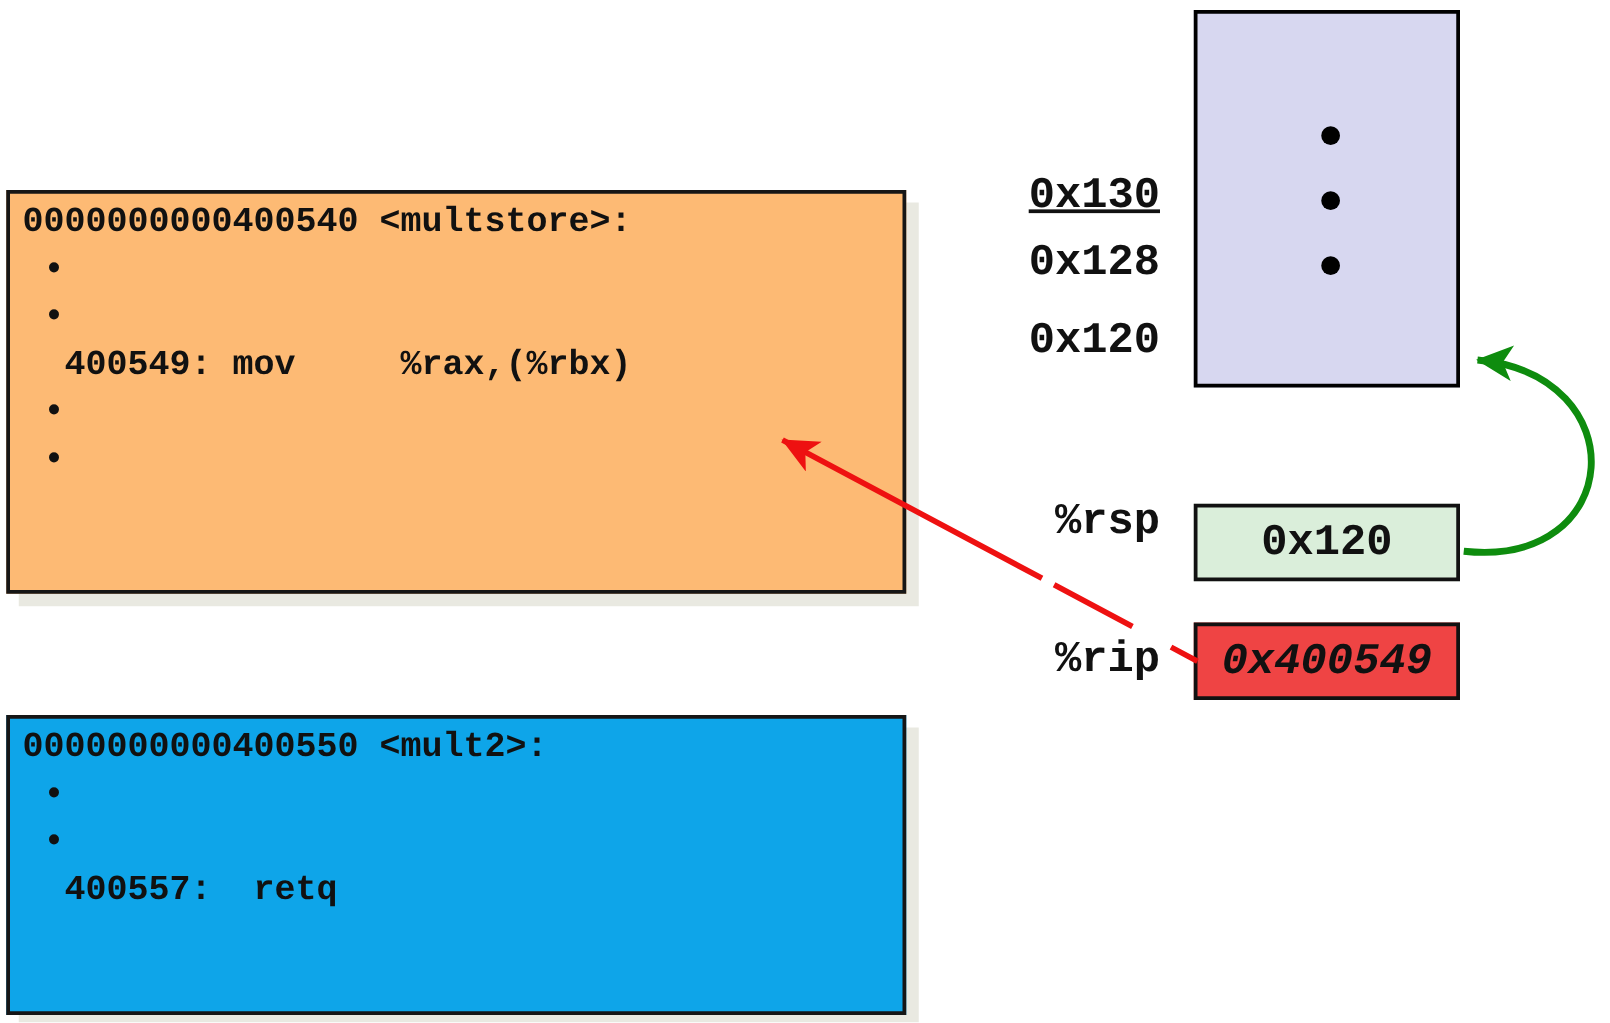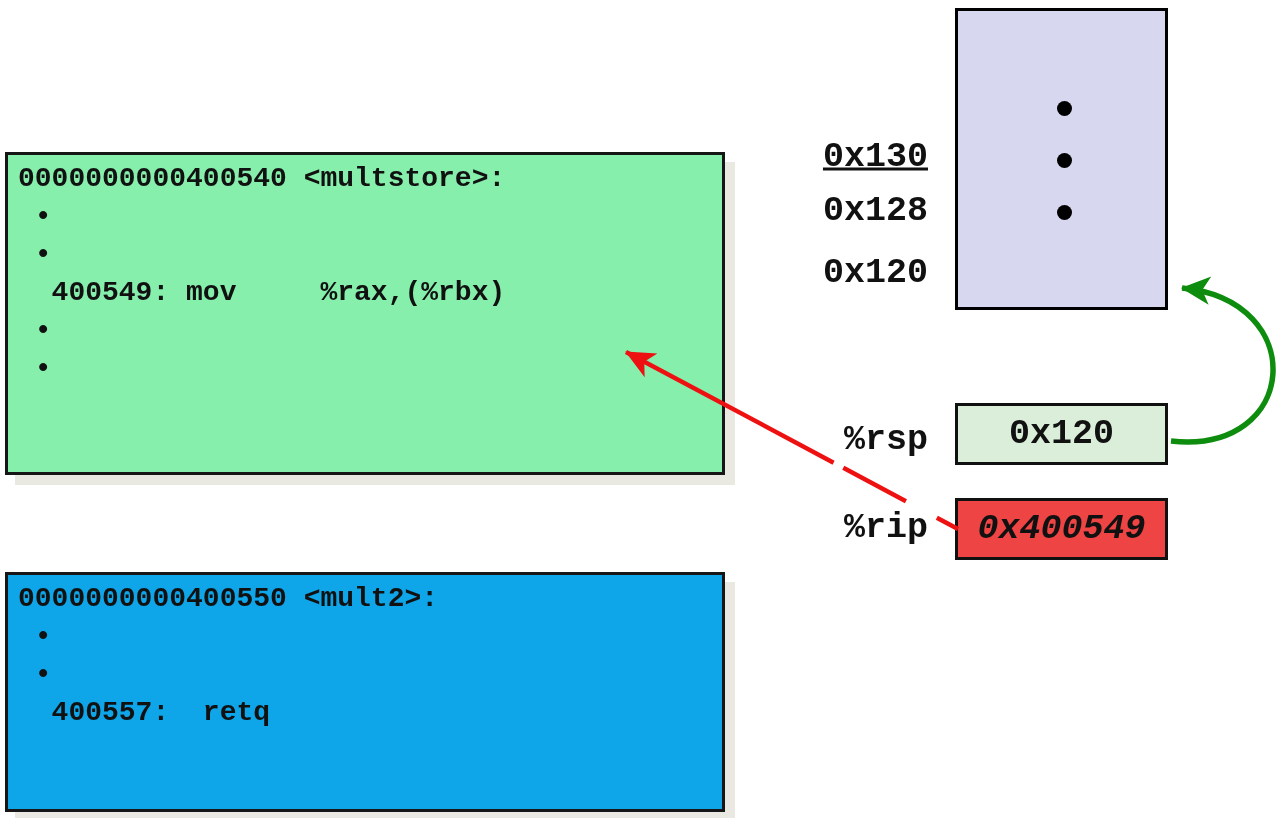--- a/index.html
+++ b/index.html
@@ -30,21 +30,21 @@
   }
   .codeline {
     white-space: pre;
     height: 38px;
   }
   #multstore-box {
     left: 5px;
     top: 152px;
     width: 704px;
     height: 312px;
-    background: #86efac;
+    background: #fdba74;
   }
   #mult2-box {
     left: 5px;
     top: 572px;
     width: 704px;
     height: 229px;
     background: #0ea5e9;
   }
   
   #stack-box {
@@ -122,21 +122,21 @@
   <div id="stack-box">
     <div class="stack-dot" style="top: 90px;"></div>
     <div class="stack-dot" style="top: 142px;"></div>
     <div class="stack-dot" style="top: 194px;"></div>
   </div>
 
   <div class="side-label" style="top: 157px; text-decoration: underline;">0x130</div>
   <div class="side-label" style="top: 211px;">0x128</div>
   <div class="side-label" style="top: 273px;">0x120</div>
 
-  <div class="side-label" style="top: 440px;">%rsp</div>
+  <div class="side-label" style="top: 418px;">%rsp</div>
   <div class="side-label" style="top: 528px;">%rip</div>
 
   <div id="rsp-box" class="regbox">
     <span>0x120</span>
   </div>
   <div id="rip-box" class="regbox">
     <span>0x400549</span>
   </div>
 
   <svg id="arrow-overlay" width="1288" height="818" viewBox="0 0 1288 818">

